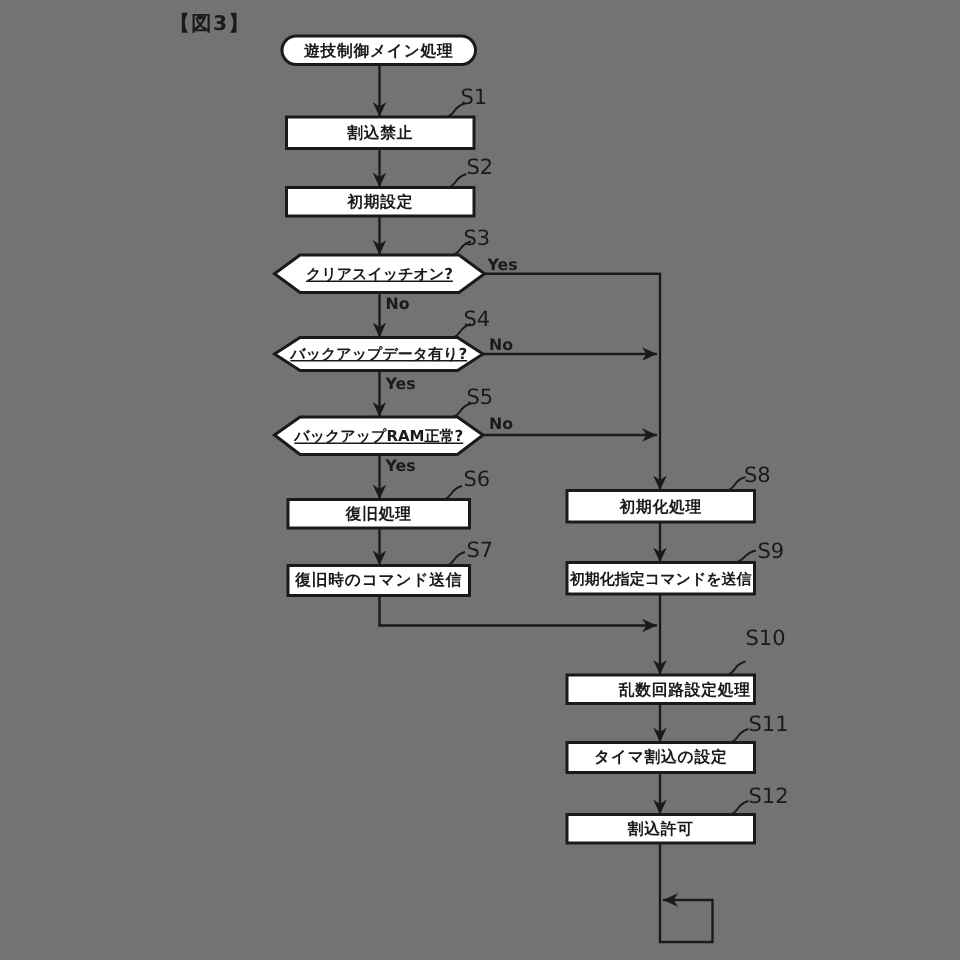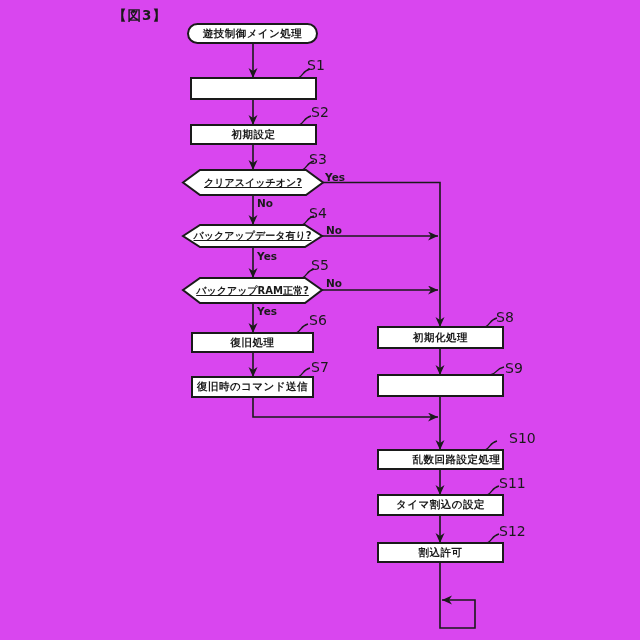--- a/index.html
+++ b/index.html
@@ -1,17 +1,17 @@
 <!DOCTYPE html>
 <html><head>
 <meta charset="utf-8">
 <style>
   html,body{margin:0;padding:0;background:#ffffff;}
   #canvas{
-    position:relative;width:640px;height:640px;background:#d946ef;
+    position:relative;width:640px;height:640px;background:#737373;
     font-family:"DejaVu Sans","Liberation Sans",sans-serif;color:#1a1a1a;
     overflow:hidden;
   }
   .abs{position:absolute;}
   svg{position:absolute;left:0;top:0;}
   .box-label{
     display:flex;align-items:center;justify-content:center;text-align:center;
     font-size:10.5px;font-weight:600;letter-spacing:0.5px;color:#1a1a1a;
     white-space:nowrap;
   }
@@ -81,43 +81,45 @@
       <rect x="378" y="450" width="125" height="19"></rect>
       <rect x="378" y="495" width="125" height="20"></rect>
       <rect x="378" y="543" width="125" height="19"></rect>
     </g>
   </svg>
 
   <div class="abs figure-label" style="left:113px;top:7px;">【図3】</div>
 
   <div class="abs box-label" style="left:188px;top:24px;width:129px;height:19px;">遊技制御メイン処理</div>
 
+  <div class="abs box-label" style="left:191px;top:78px;width:125px;height:21px;">割込禁止</div>
   <div class="abs box-label" style="left:191px;top:125px;width:125px;height:19px;">初期設定</div>
 
   <div class="abs box-label decision-label" style="left:183px;top:170px;width:140px;height:25px;">クリアスイッチオン?</div>
   <div class="abs box-label decision-label" style="left:183px;top:225px;width:139px;height:22px;">バックアップデータ有り?</div>
   <div class="abs box-label decision-label" style="left:183px;top:278px;width:139px;height:25px;">バックアップRAM正常?</div>
 
   <div class="abs box-label" style="left:192px;top:333px;width:121px;height:19px;">復旧処理</div>
   <div class="abs box-label" style="left:192px;top:377px;width:121px;height:20px;">復旧時のコマンド送信</div>
   <div class="abs box-label" style="left:378px;top:327px;width:125px;height:21px;">初期化処理</div>
+  <div class="abs box-label tight" style="left:378px;top:375px;width:125px;height:21px;">初期化指定コマンドを送信</div>
   <div class="abs box-label" style="left:378px;top:450px;width:125px;height:19px;margin-left:16px;">乱数回路設定処理</div>
   <div class="abs box-label" style="left:378px;top:495px;width:125px;height:20px;">タイマ割込の設定</div>
   <div class="abs box-label" style="left:378px;top:543px;width:125px;height:19px;">割込許可</div>
 
   <span class="abs step-id" style="left:307px;top:57px;">S1</span>
   <span class="abs step-id" style="left:311px;top:104px;">S2</span>
   <span class="abs step-id" style="left:309px;top:151px;">S3</span>
   <span class="abs step-id" style="left:309px;top:205px;">S4</span>
   <span class="abs step-id" style="left:311px;top:257px;">S5</span>
   <span class="abs step-id" style="left:309px;top:312px;">S6</span>
   <span class="abs step-id" style="left:311px;top:359px;">S7</span>
   <span class="abs step-id" style="left:496px;top:309px;">S8</span>
   <span class="abs step-id" style="left:505px;top:360px;">S9</span>
-  <span class="abs step-id" style="left:497px;top:430px;margin-left:12px;">S10</span>
+  <span class="abs step-id" style="left:497px;top:418px;">S10</span>
   <span class="abs step-id" style="left:499px;top:475px;">S11</span>
   <span class="abs step-id" style="left:499px;top:523px;">S12</span>
 
   <span class="abs branch-label" style="left:325px;top:171px;">Yes</span>
   <span class="abs branch-label" style="left:257px;top:197px;">No</span>
   <span class="abs branch-label" style="left:326px;top:224px;">No</span>
   <span class="abs branch-label" style="left:257px;top:250px;">Yes</span>
   <span class="abs branch-label" style="left:326px;top:277px;">No</span>
   <span class="abs branch-label" style="left:257px;top:305px;">Yes</span>
 

